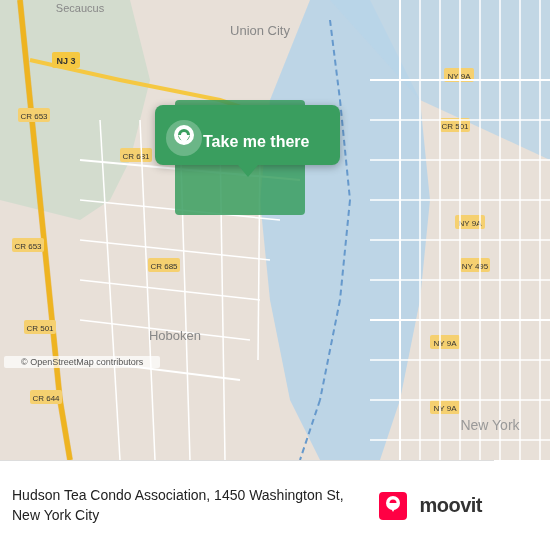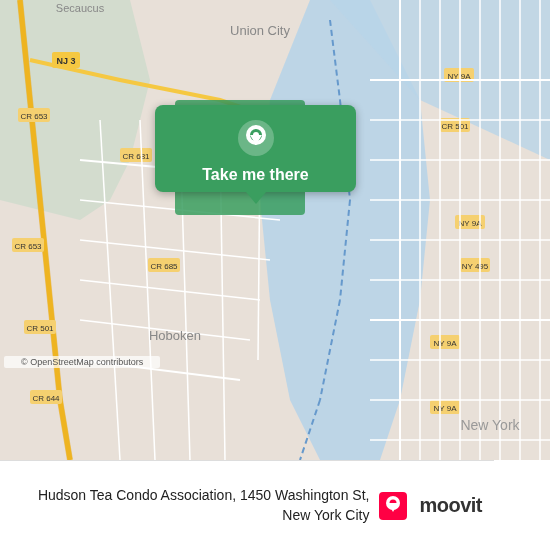--- a/index.html
+++ b/index.html
@@ -25,27 +25,27 @@
       height: 100%;
       position: absolute;
       top: 0; left: 0;
     }
 
     
     #popup-bubble {
       position: absolute;
       top: 105px;
       left: 155px;
-      width: 201px;
+      width: 185px;
       background: #3a9e5f;
       border-radius: 8px;
       display: flex;
-      flex-direction: column;
+      flex-direction: row;
       align-items: center;
-      padding: 14px 10px 8px 10px;
+      padding: 14px 10px 0 10px;
       cursor: pointer;
       box-shadow: 0 2px 8px rgba(0,0,0,0.3);
     }
 
     #popup-bubble::after {
       content: '';
       position: absolute;
       bottom: -12px;
       left: 50%;
       transform: translateX(-50%);
@@ -71,21 +71,20 @@
     
     #bottom-bar {
       width: 494px;
       height: 90px;
       background: white;
       display: flex;
       align-items: center;
       padding: 0 12px;
       border-top: 1px solid #ddd;
       gap: 10px;
-      text-align: right;
     }
 
     #osm-credit {
       position: absolute;
       bottom: 92px;
       left: 4px;
       font-size: 9px;
       color: #555;
       background: rgba(255,255,255,0.7);
       padding: 1px 17px;

